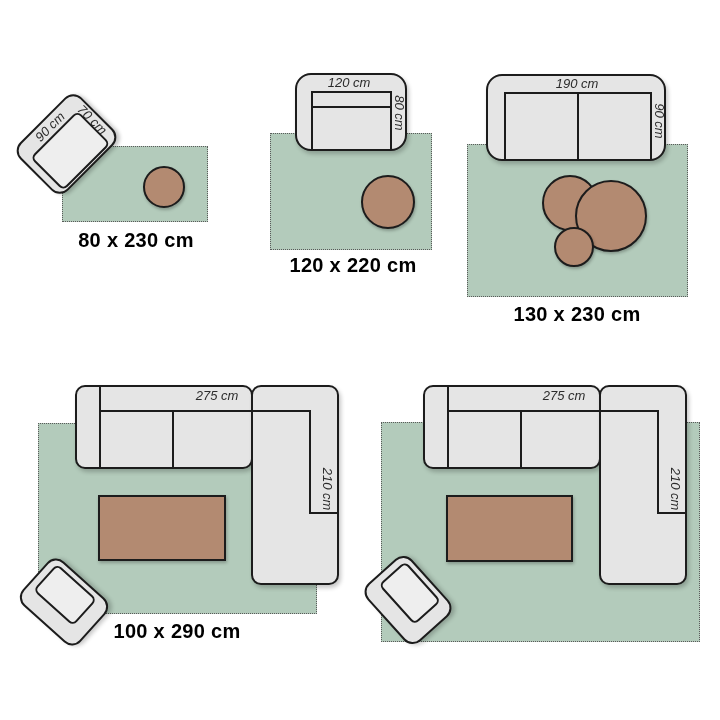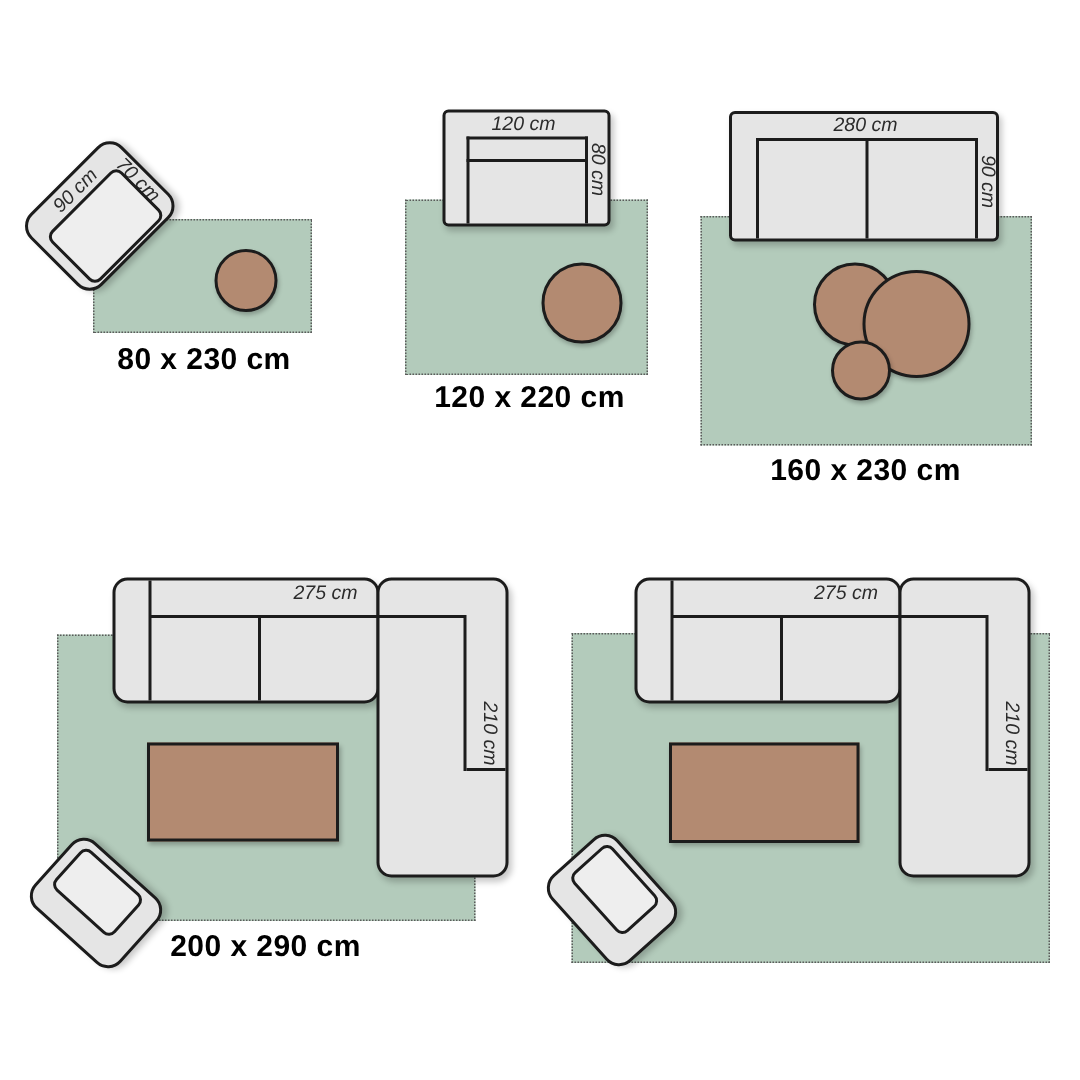--- a/index.html
+++ b/index.html
@@ -1,21 +1,21 @@
 <!DOCTYPE html>
 <html style="--background: #ffffff; --rug: #b3cbbb; --rug-border: #5a5a5a; --furniture: #e5e5e5; --seat: #eeeeee; --stroke: #1c1c1c; --table: #b38a71; --size-label: #000000; --dim-label: #2b2b2b;"><head>
 <meta charset="utf-8">
 <style>
   html,body{margin:0;padding:0;background:var(--background,#fff);}
   .canvas{position:relative;width:720px;height:720px;background:var(--background,#fff);overflow:hidden;
           font-family:"Liberation Sans",sans-serif;}
   .rug{position:absolute;background:var(--rug);border:1px dotted var(--rug-border);box-sizing:border-box;}
   .furn{position:absolute;background:var(--furniture);border:2px solid var(--stroke);box-sizing:border-box;
         box-shadow:2px 3px 4px rgba(0,0,0,0.22);}
-  .sofa{border-radius:4px;text-align:center;}
+  .sofa{border-radius:16px;text-align:center;}
   .corner{border-radius:10px;}
   .chair{border-radius:12px;}
   .seat{position:absolute;background:var(--seat);border:2px solid var(--stroke);border-radius:6px;box-sizing:border-box;}
   .inner{position:absolute;border:2px solid var(--stroke);border-bottom:none;box-sizing:border-box;}
   .line{position:absolute;background:var(--stroke);}
   .wood{position:absolute;background:var(--table);border:2px solid var(--stroke);box-sizing:border-box;
         box-shadow:1px 2px 3px rgba(0,0,0,0.25);}
   .round{border-radius:50%;}
   .dim{position:absolute;font:italic 13px/1 "Liberation Sans",sans-serif;color:var(--dim-label);
        white-space:nowrap;transform:translate(-50%,-50%);}
@@ -44,43 +44,43 @@
     <span class="dim" style="left:52px;top:7px">120 cm</span>
     <span class="dim vert" style="left:102px;top:38px">80 cm</span>
   </div>
   <div class="wood round" style="left:361px;top:175px;width:54px;height:54px"></div>
   <div class="size-label" style="left:353px;top:253px">120 x 220 cm</div>
 
   <div class="rug" style="left:467px;top:144px;width:221px;height:153px"></div>
   <div class="furn sofa" style="left:486px;top:74px;width:180px;height:87px">
     <div class="inner" style="left:16px;top:16px;width:148px;height:67px"></div>
     <div class="line" style="left:89px;top:16px;width:2px;height:67px"></div>
-    <span class="dim" style="left:89px;top:7px">280 cm</span>
+    <span class="dim" style="left:89px;top:7px">190 cm</span>
     <span class="dim vert" style="left:171px;top:45px">90 cm</span>
   </div>
   <div class="wood round" style="left:542px;top:175px;width:56px;height:56px"></div>
   <div class="wood round" style="left:575px;top:180px;width:72px;height:72px"></div>
   <div class="wood round" style="left:554px;top:227px;width:40px;height:40px"></div>
-  <div class="size-label" style="left:577px;top:302px">160 x 230 cm</div>
+  <div class="size-label" style="left:577px;top:302px">130 x 230 cm</div>
 
   <div class="rug" style="left:38px;top:423px;width:279px;height:191px"></div>
   <div class="furn corner" style="left:75px;top:385px;width:178px;height:84px"></div>
   <div class="furn corner" style="left:251px;top:385px;width:88px;height:200px"></div>
   <div class="line" style="left:99px;top:387px;width:2px;height:80px"></div>
   <div class="line" style="left:100px;top:410px;width:211px;height:2px"></div>
   <div class="line" style="left:172px;top:412px;width:2px;height:55px"></div>
   <div class="line" style="left:309px;top:412px;width:2px;height:102px"></div>
   <div class="line" style="left:311px;top:512px;width:26px;height:2px"></div>
   <span class="dim" style="left:217px;top:395px">275 cm</span>
   <span class="dim vert" style="left:327px;top:489px">210 cm</span>
   <div class="wood" style="left:98px;top:495px;width:128px;height:66px"></div>
   <div class="furn chair" style="left:34px;top:563px;width:60px;height:78px;transform:rotate(-48deg)">
     <div class="seat" style="left:16px;top:6px;width:36px;height:54px"></div>
   </div>
-  <div class="size-label" style="left:177px;top:619px">200 x 290 cm</div>
+  <div class="size-label" style="left:177px;top:619px">100 x 290 cm</div>
 
   <div class="rug" style="left:381px;top:422px;width:319px;height:220px"></div>
   <div class="furn corner" style="left:423px;top:385px;width:178px;height:84px"></div>
   <div class="furn corner" style="left:599px;top:385px;width:88px;height:200px"></div>
   <div class="line" style="left:447px;top:387px;width:2px;height:80px"></div>
   <div class="line" style="left:448px;top:410px;width:211px;height:2px"></div>
   <div class="line" style="left:520px;top:412px;width:2px;height:55px"></div>
   <div class="line" style="left:657px;top:412px;width:2px;height:102px"></div>
   <div class="line" style="left:659px;top:512px;width:26px;height:2px"></div>
   <span class="dim" style="left:564px;top:395px">275 cm</span>

